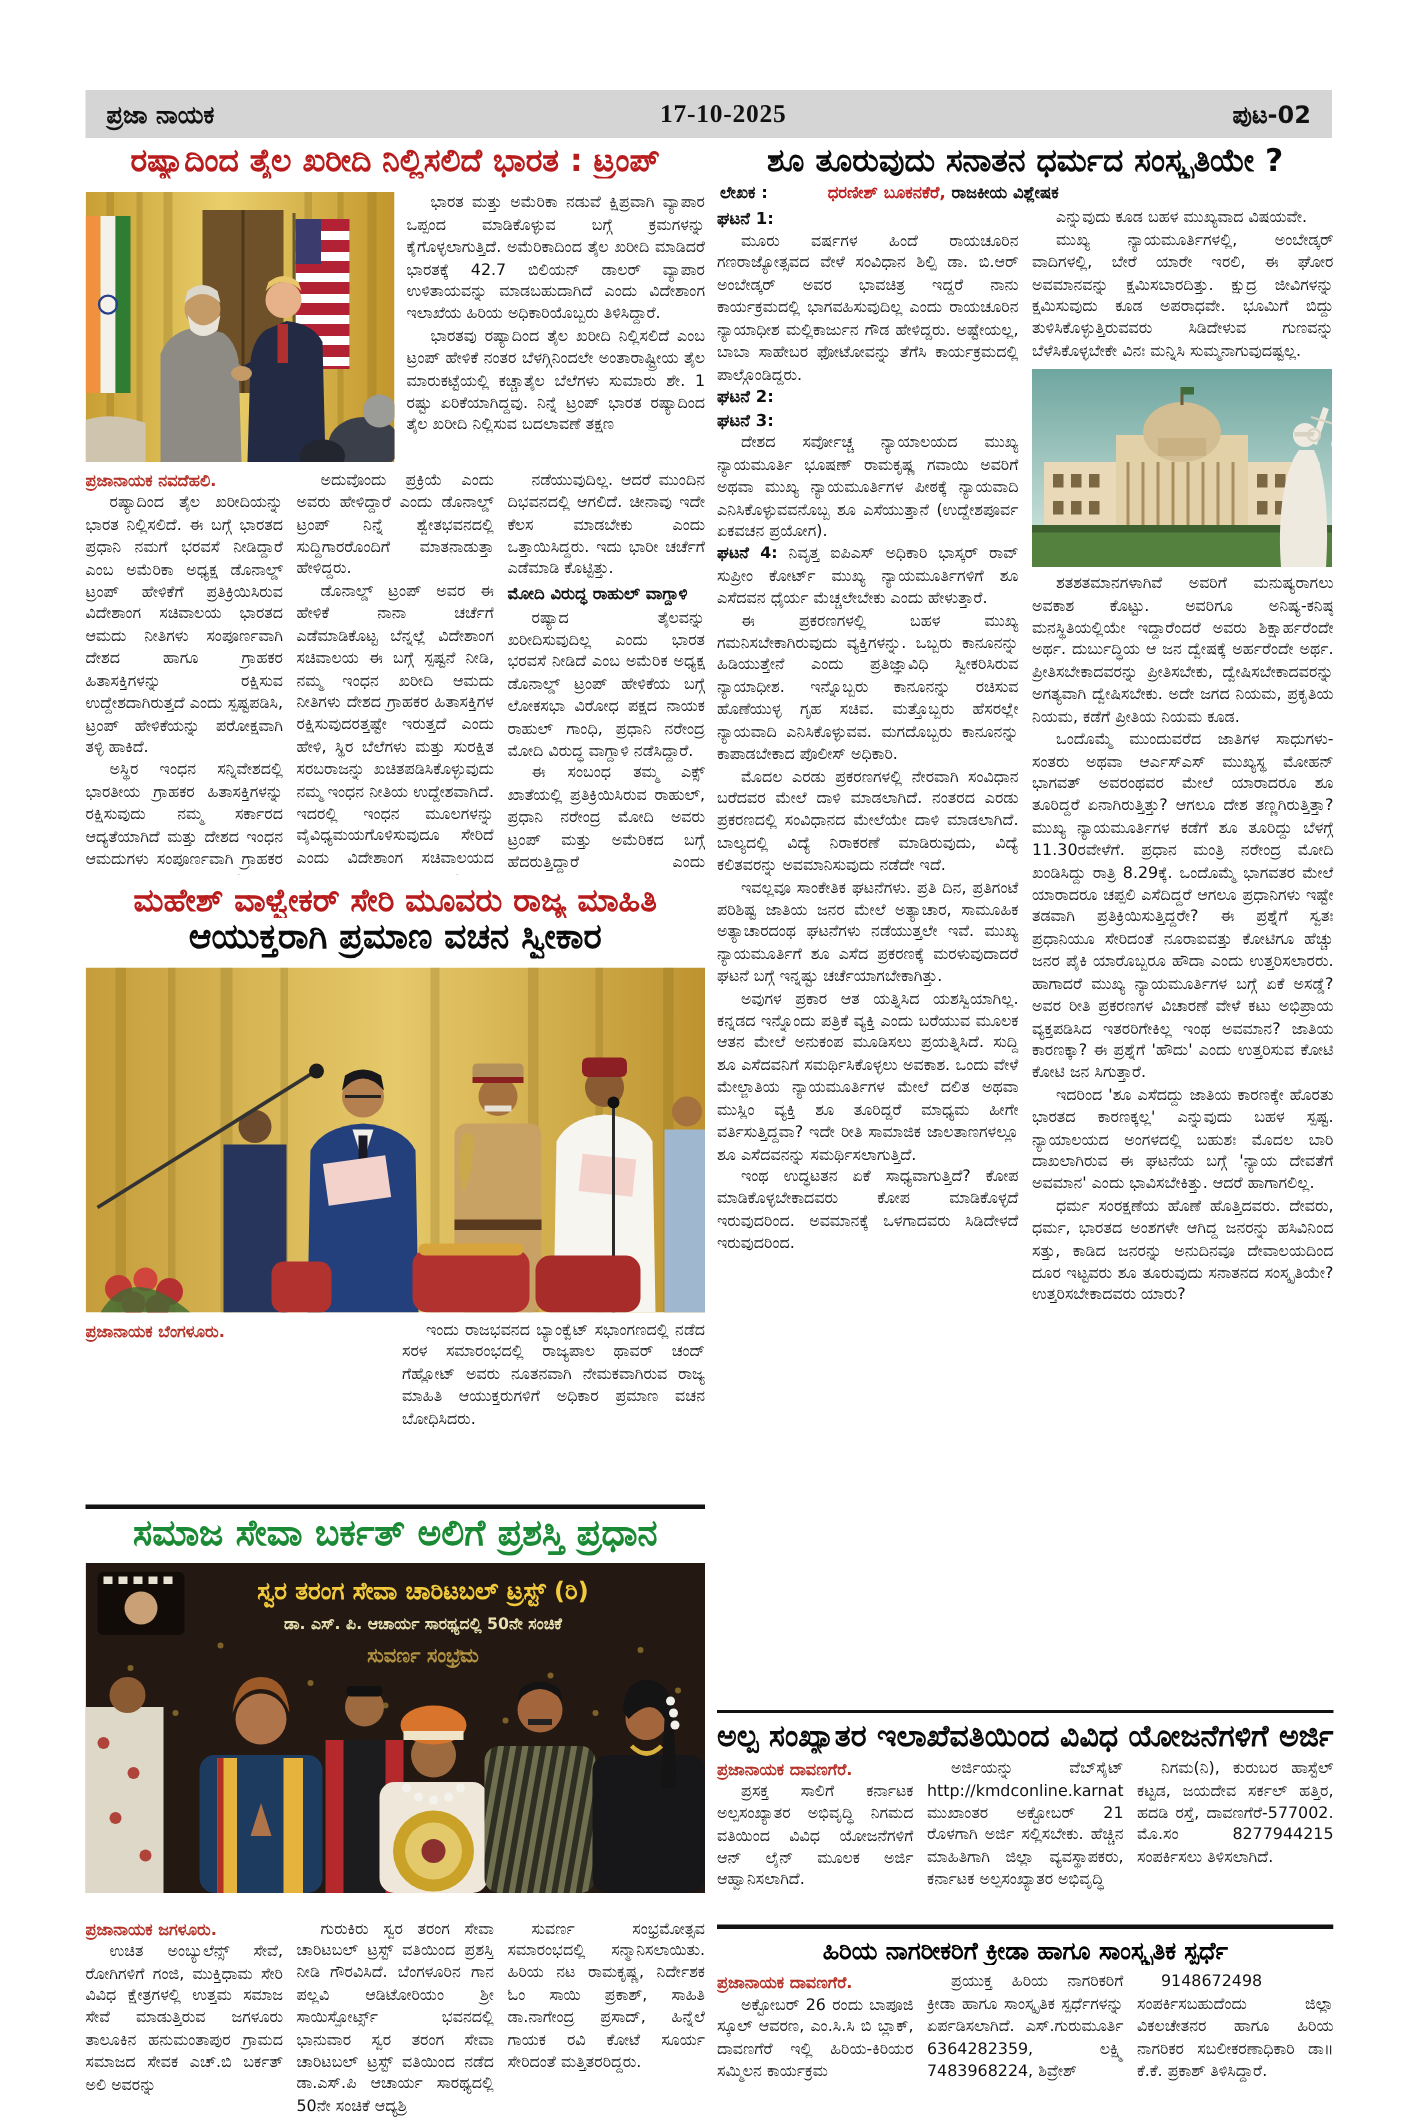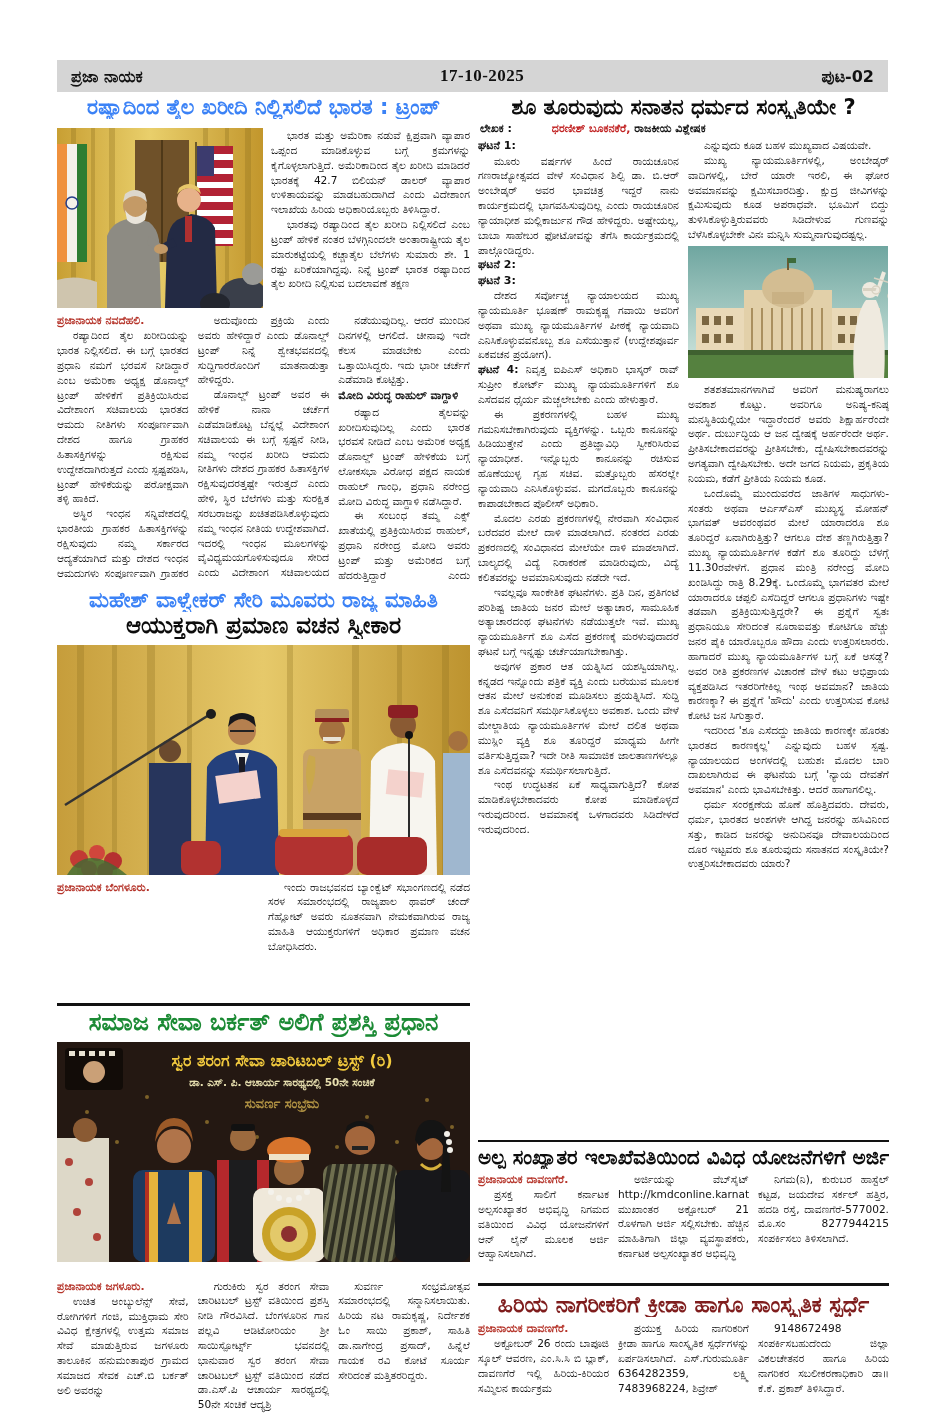--- a/index.html
+++ b/index.html
@@ -8,26 +8,26 @@
   .page{position:absolute;inset:0;overflow:hidden;}
   .abs{position:absolute;}
 
   
   .masthead{background:#d5d5d5;display:flex;align-items:center;justify-content:space-between;
             padding:16px 14px;box-sizing:border-box;font-weight:bold;font-size:16px;}
   .masthead .date{font-family:"Liberation Serif",serif;font-size:17px;letter-spacing:.5px;}
 
   
   .hl{font-weight:bold;text-align:center;white-space:nowrap;overflow:hidden;line-height:1.15;}
-  .hl-red{color:#3b82f6;font-size:21px;}
+  .hl-red{color:#b91c1c;font-size:21px;}
   .hl-black{color:#0c0c0c;font-size:21px;}
   .hl-black-lg{color:#0c0c0c;font-size:23px;}
   .hl-green{color:#1b8a34;font-size:24px;}
   .hl-sm{color:#0c0c0c;font-size:20px;}
-  .hl-lg{color:#7f1d1d;font-size:22px;}
+  .hl-lg{color:#000000;font-size:16px;}
 
   
   .cols{display:flex;gap:9px;}
   .col{flex:1;text-align:justify;font-size:10.6px;line-height:1.4;overflow:hidden;}
   .col p{margin:0;text-indent:16px;}
   .col p.noindent{text-indent:0;}
   .dateline{color:#b5342a;font-weight:bold;font-size:10.8px;}
   .subhead{font-weight:bold;font-size:11px;margin:1px 0;}
   .sechead{font-weight:bold;font-size:11px;}
   .byline{font-size:11px;font-weight:bold;margin:3px 0 1px 2px;}
@@ -128,21 +128,21 @@
           </div>
       </div>
       <div class="col">
         <div>
             <p>ಅದುವೊಂದು ಪ್ರಕ್ರಿಯೆ ಎಂದು ಅವರು ಹೇಳಿದ್ದಾರೆ ಎಂದು ಡೊನಾಲ್ಡ್ ಟ್ರಂಪ್ ನಿನ್ನೆ ಶ್ವೇತಭವನದಲ್ಲಿ ಸುದ್ದಿಗಾರರೊಂದಿಗೆ ಮಾತನಾಡುತ್ತಾ ಹೇಳಿದ್ದರು.</p>
             <p>ಡೊನಾಲ್ಡ್ ಟ್ರಂಪ್ ಅವರ ಈ ಹೇಳಿಕೆ ನಾನಾ ಚರ್ಚೆಗೆ ಎಡೆಮಾಡಿಕೊಟ್ಟ ಬೆನ್ನಲ್ಲೆ ವಿದೇಶಾಂಗ ಸಚಿವಾಲಯ ಈ ಬಗ್ಗೆ ಸ್ಪಷ್ಟನೆ ನೀಡಿ, ನಮ್ಮ ಇಂಧನ ಖರೀದಿ ಆಮದು ನೀತಿಗಳು ದೇಶದ ಗ್ರಾಹಕರ ಹಿತಾಸಕ್ತಿಗಳ ರಕ್ಷಿಸುವುದರತ್ತಷ್ಟೇ ಇರುತ್ತದೆ ಎಂದು ಹೇಳಿ, ಸ್ಥಿರ ಬೆಲೆಗಳು ಮತ್ತು ಸುರಕ್ಷಿತ ಸರಬರಾಜನ್ನು ಖಚಿತಪಡಿಸಿಕೊಳ್ಳುವುದು ನಮ್ಮ ಇಂಧನ ನೀತಿಯ ಉದ್ದೇಶವಾಗಿದೆ. ಇದರಲ್ಲಿ ಇಂಧನ ಮೂಲಗಳನ್ನು ವೈವಿಧ್ಯಮಯಗೊಳಿಸುವುದೂ ಸೇರಿದೆ ಎಂದು ವಿದೇಶಾಂಗ ಸಚಿವಾಲಯದ ವಕ್ತಾರ ರಣಧೀರ್ ಜೈಸ್ವಾಲ್ ಹೇಳಿದ್ದಾರೆ.</p>
           </div>
       </div>
       <div class="col">
         <div>
-            <p>ನಡೆಯುವುದಿಲ್ಲ. ಆದರೆ ಮುಂದಿನ ದಿನಗಳಲ್ಲಿ ಆಗಲಿದೆ. ಚೀನಾವು ಇದೇ ಕೆಲಸ ಮಾಡಬೇಕು ಎಂದು ಒತ್ತಾಯಿಸಿದ್ದರು. ಇದು ಭಾರೀ ಚರ್ಚೆಗೆ ಎಡೆಮಾಡಿ ಕೊಟ್ಟಿತ್ತು.</p>
+            <p>ನಡೆಯುವುದಿಲ್ಲ. ಆದರೆ ಮುಂದಿನ ದಿಭವನದಲ್ಲಿ ಆಗಲಿದೆ. ಚೀನಾವು ಇದೇ ಕೆಲಸ ಮಾಡಬೇಕು ಎಂದು ಒತ್ತಾಯಿಸಿದ್ದರು. ಇದು ಭಾರೀ ಚರ್ಚೆಗೆ ಎಡೆಮಾಡಿ ಕೊಟ್ಟಿತ್ತು.</p>
           </div>
         <div class="subhead">ಮೋದಿ ವಿರುದ್ಧ ರಾಹುಲ್ ವಾಗ್ದಾಳಿ</div>
         <div>
             <p>ರಷ್ಯಾದ ತೈಲವನ್ನು ಖರೀದಿಸುವುದಿಲ್ಲ ಎಂದು ಭಾರತ ಭರವಸೆ ನೀಡಿದೆ ಎಂಬ ಅಮೆರಿಕ ಅಧ್ಯಕ್ಷ ಡೊನಾಲ್ಡ್ ಟ್ರಂಪ್ ಹೇಳಿಕೆಯ ಬಗ್ಗೆ ಲೋಕಸಭಾ ವಿರೋಧ ಪಕ್ಷದ ನಾಯಕ ರಾಹುಲ್ ಗಾಂಧಿ, ಪ್ರಧಾನಿ ನರೇಂದ್ರ ಮೋದಿ ವಿರುದ್ಧ ವಾಗ್ದಾಳಿ ನಡೆಸಿದ್ದಾರೆ.</p>
             <p>ಈ ಸಂಬಂಧ ತಮ್ಮ ಎಕ್ಸ್ ಖಾತೆಯಲ್ಲಿ ಪ್ರತಿಕ್ರಿಯಿಸಿರುವ ರಾಹುಲ್, ಪ್ರಧಾನಿ ನರೇಂದ್ರ ಮೋದಿ ಅವರು ಟ್ರಂಪ್ ಮತ್ತು ಅಮೆರಿಕದ ಬಗ್ಗೆ ಹೆದರುತ್ತಿದ್ದಾರೆ ಎಂದು ಆರೋಪಿಸಿದ್ದಾರೆ.</p>
           </div>
       </div>
     </div>
   </div>
 

